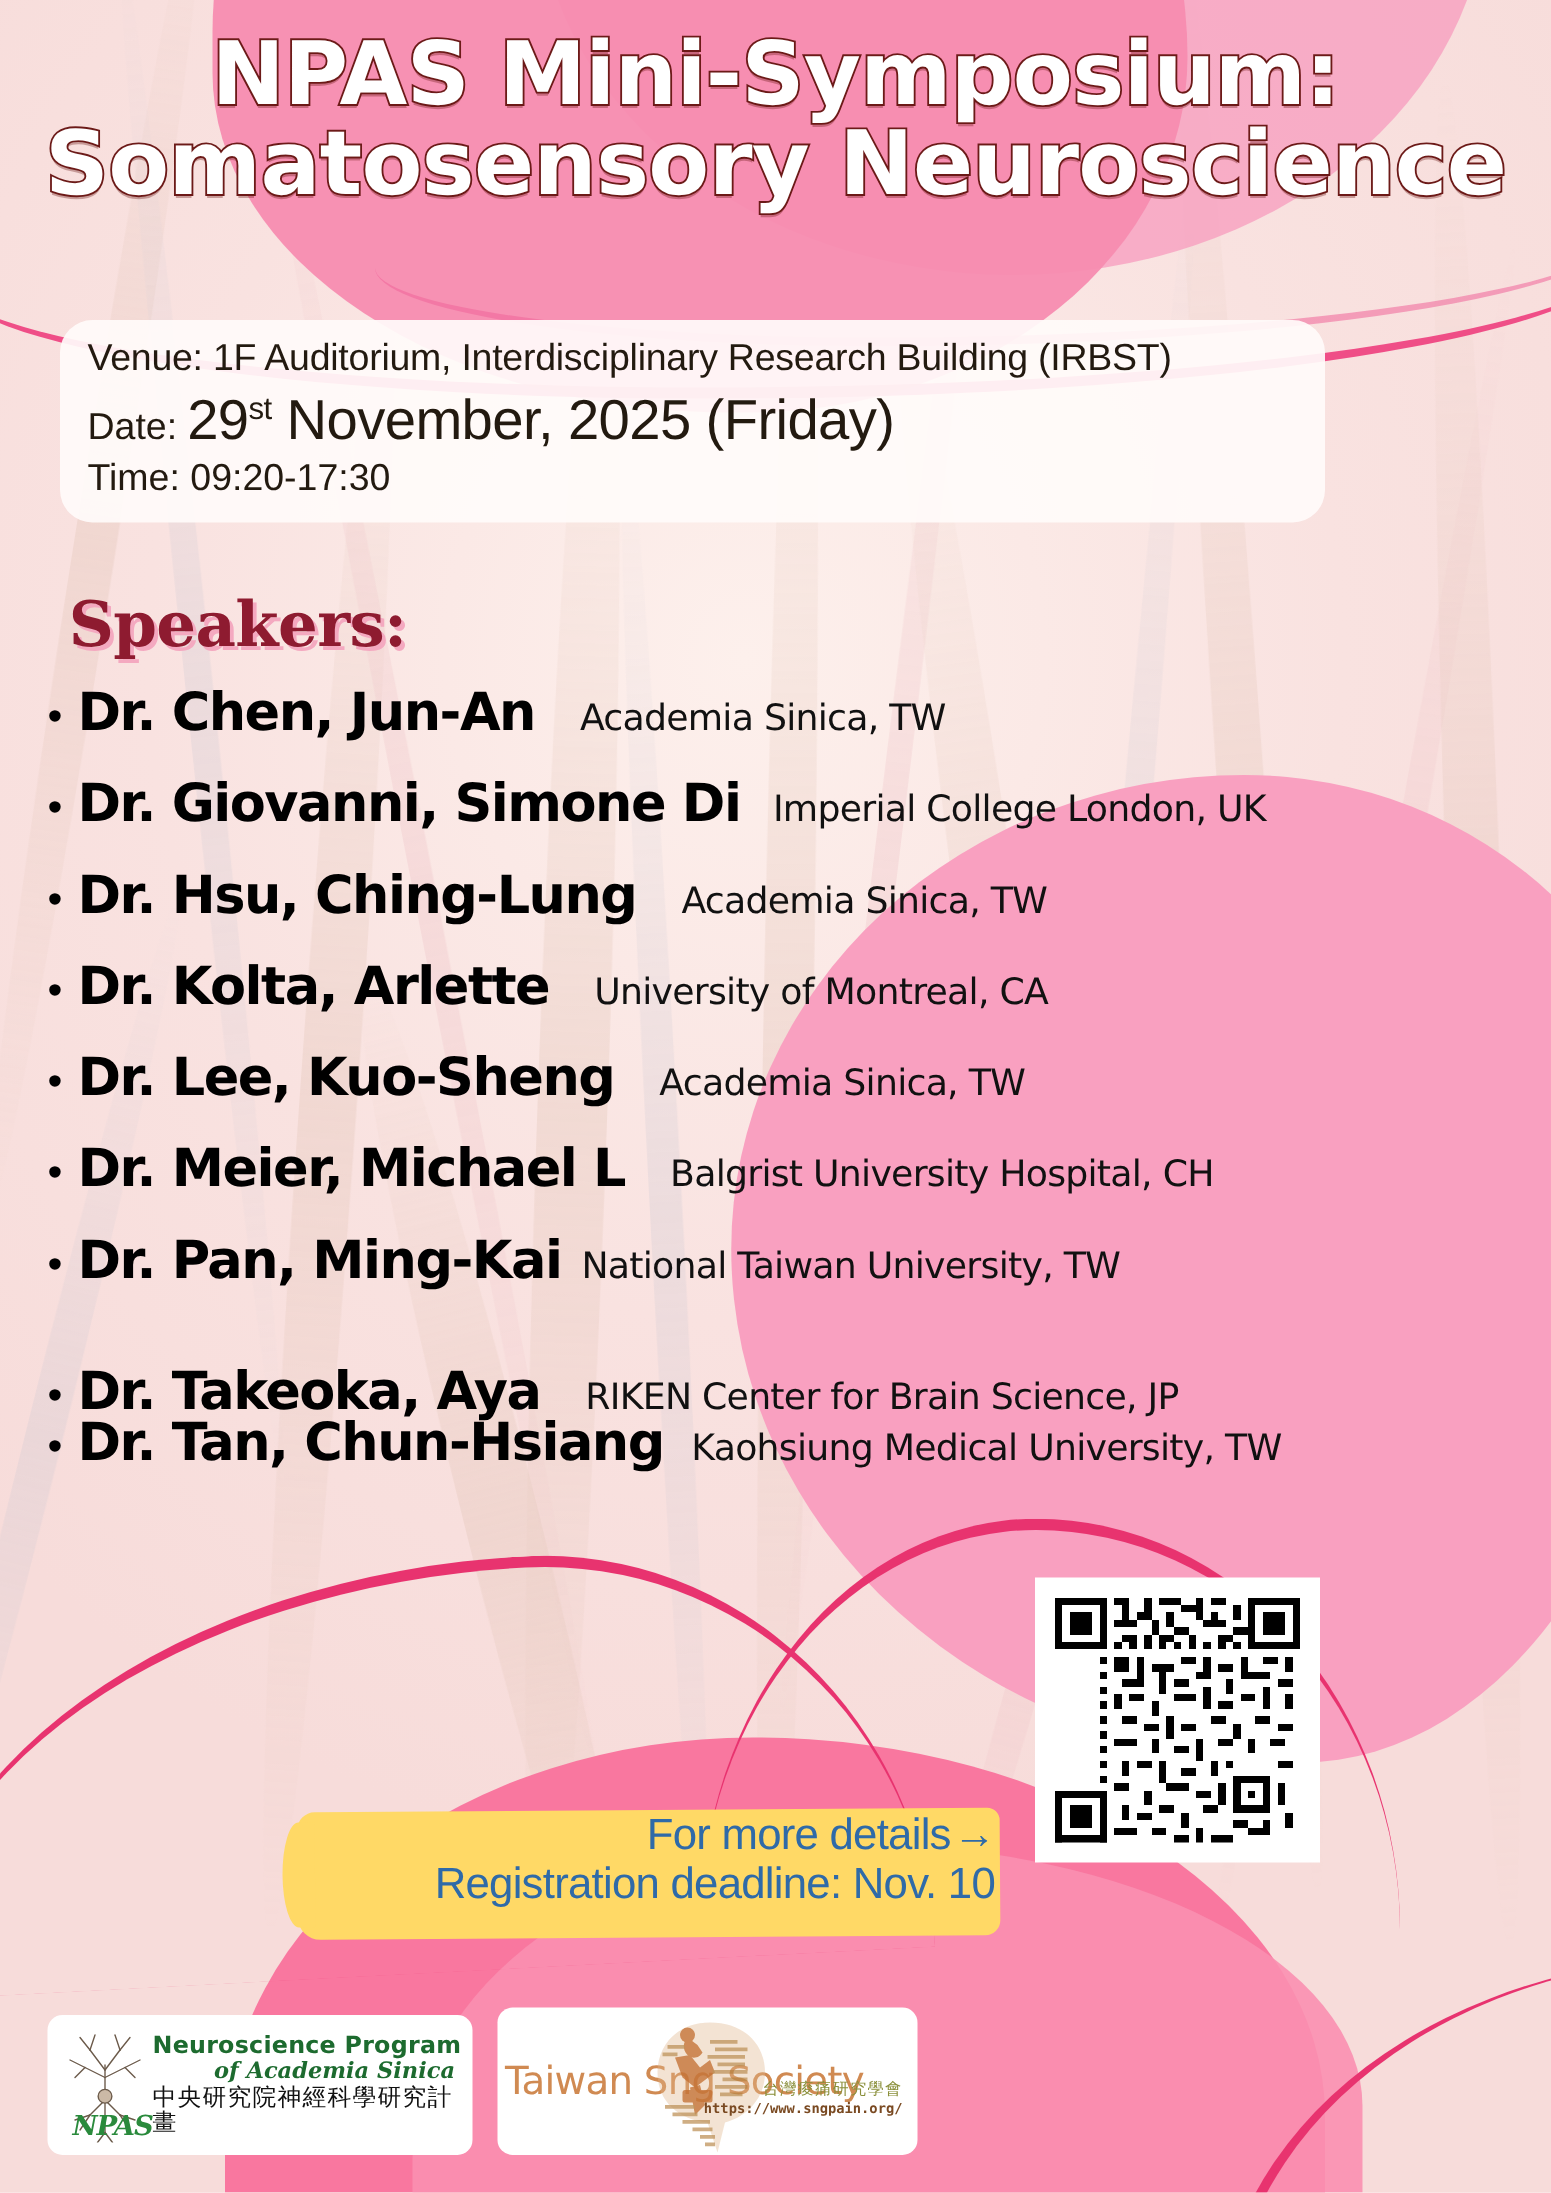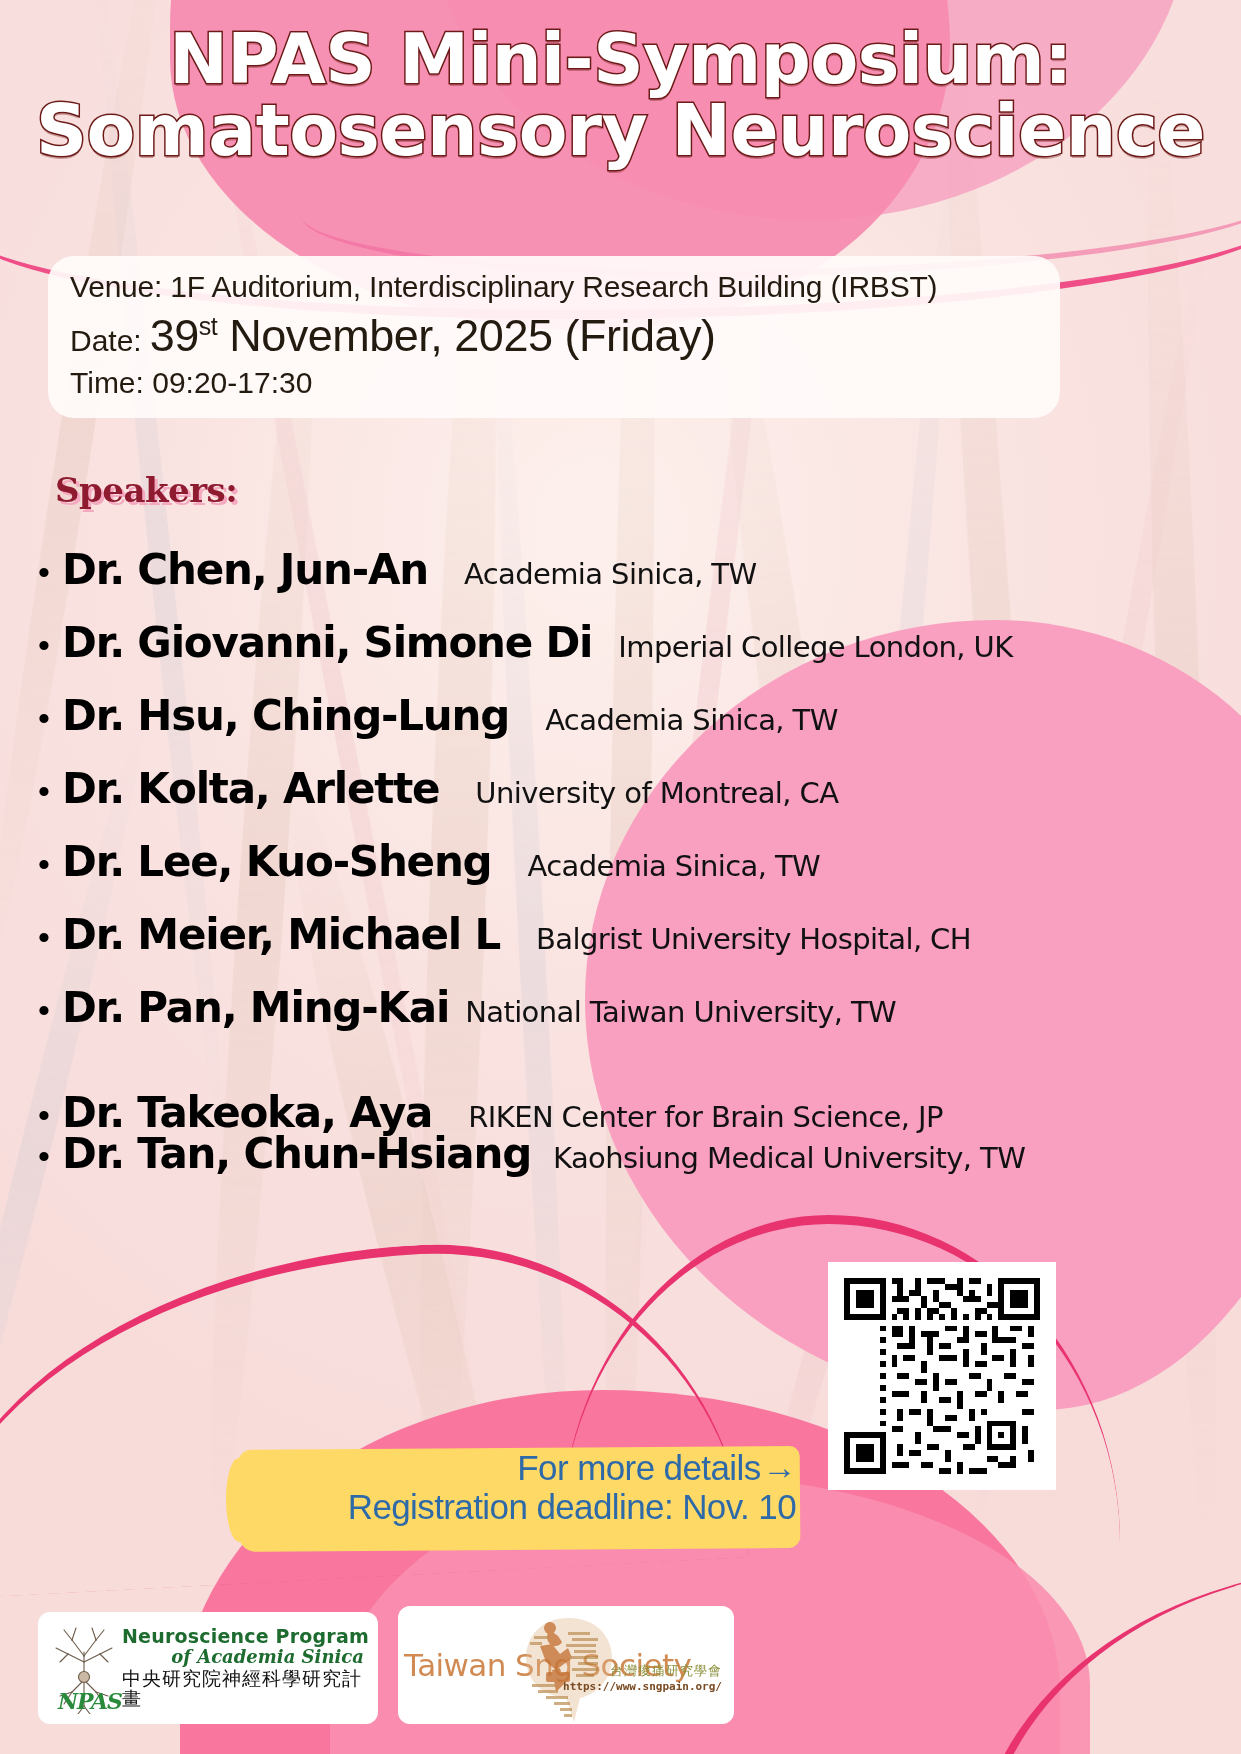--- a/index.html
+++ b/index.html
@@ -115,21 +115,21 @@
   .dateline{display:flex;align-items:baseline;gap:8px;margin-top:6px;}
   .date-lbl{font-size:30px;}
   .date-val{font-size:45px;font-weight:400;letter-spacing:-.5px;}
   .date-val sup{font-size:25px;vertical-align:super;}
   .time{font-size:30px;margin-top:4px;}
 
   
   .speakers-hd{
     position:absolute;left:55px;top:470px;
     font-family:"DejaVu Serif","Liberation Serif",serif;
-    font-weight:700;font-size:34px;
+    font-weight:700;font-size:50px;
     color:#8e1b30;
     text-shadow:3px 3px 0 #f4a9c0;
     letter-spacing:-.5px;
   }
   .spk-list{position:absolute;left:38px;top:545px;width:1180px;}
   .spk{
     display:flex;align-items:baseline;
     height:73px;
   }
   .bullet{
@@ -265,21 +265,21 @@
 
   <div class="title">
     <span>NPAS Mini-Symposium:</span>
     <span class="l2">Somatosensory Neuroscience</span>
   </div>
 
   <div class="info-card">
     <div class="venue">Venue: 1F Auditorium, Interdisciplinary Research Building (IRBST)</div>
     <div class="dateline">
       <span class="date-lbl">Date:</span>
-      <span class="date-val"><span>39</span><sup>st</sup> <span>November, 2025 (Friday)</span></span>
+      <span class="date-val"><span>29</span><sup>st</sup> <span>November, 2025 (Friday)</span></span>
     </div>
     <div class="time">Time: 09:20-17:30</div>
   </div>
 
   <div class="speakers-hd">Speakers:</div>
 
   <div class="spk-list" id="speaker-list">
       <div class="spk">
         <span class="bullet">•</span>
         <span class="spk-name">Dr. Chen, Jun-An</span>

